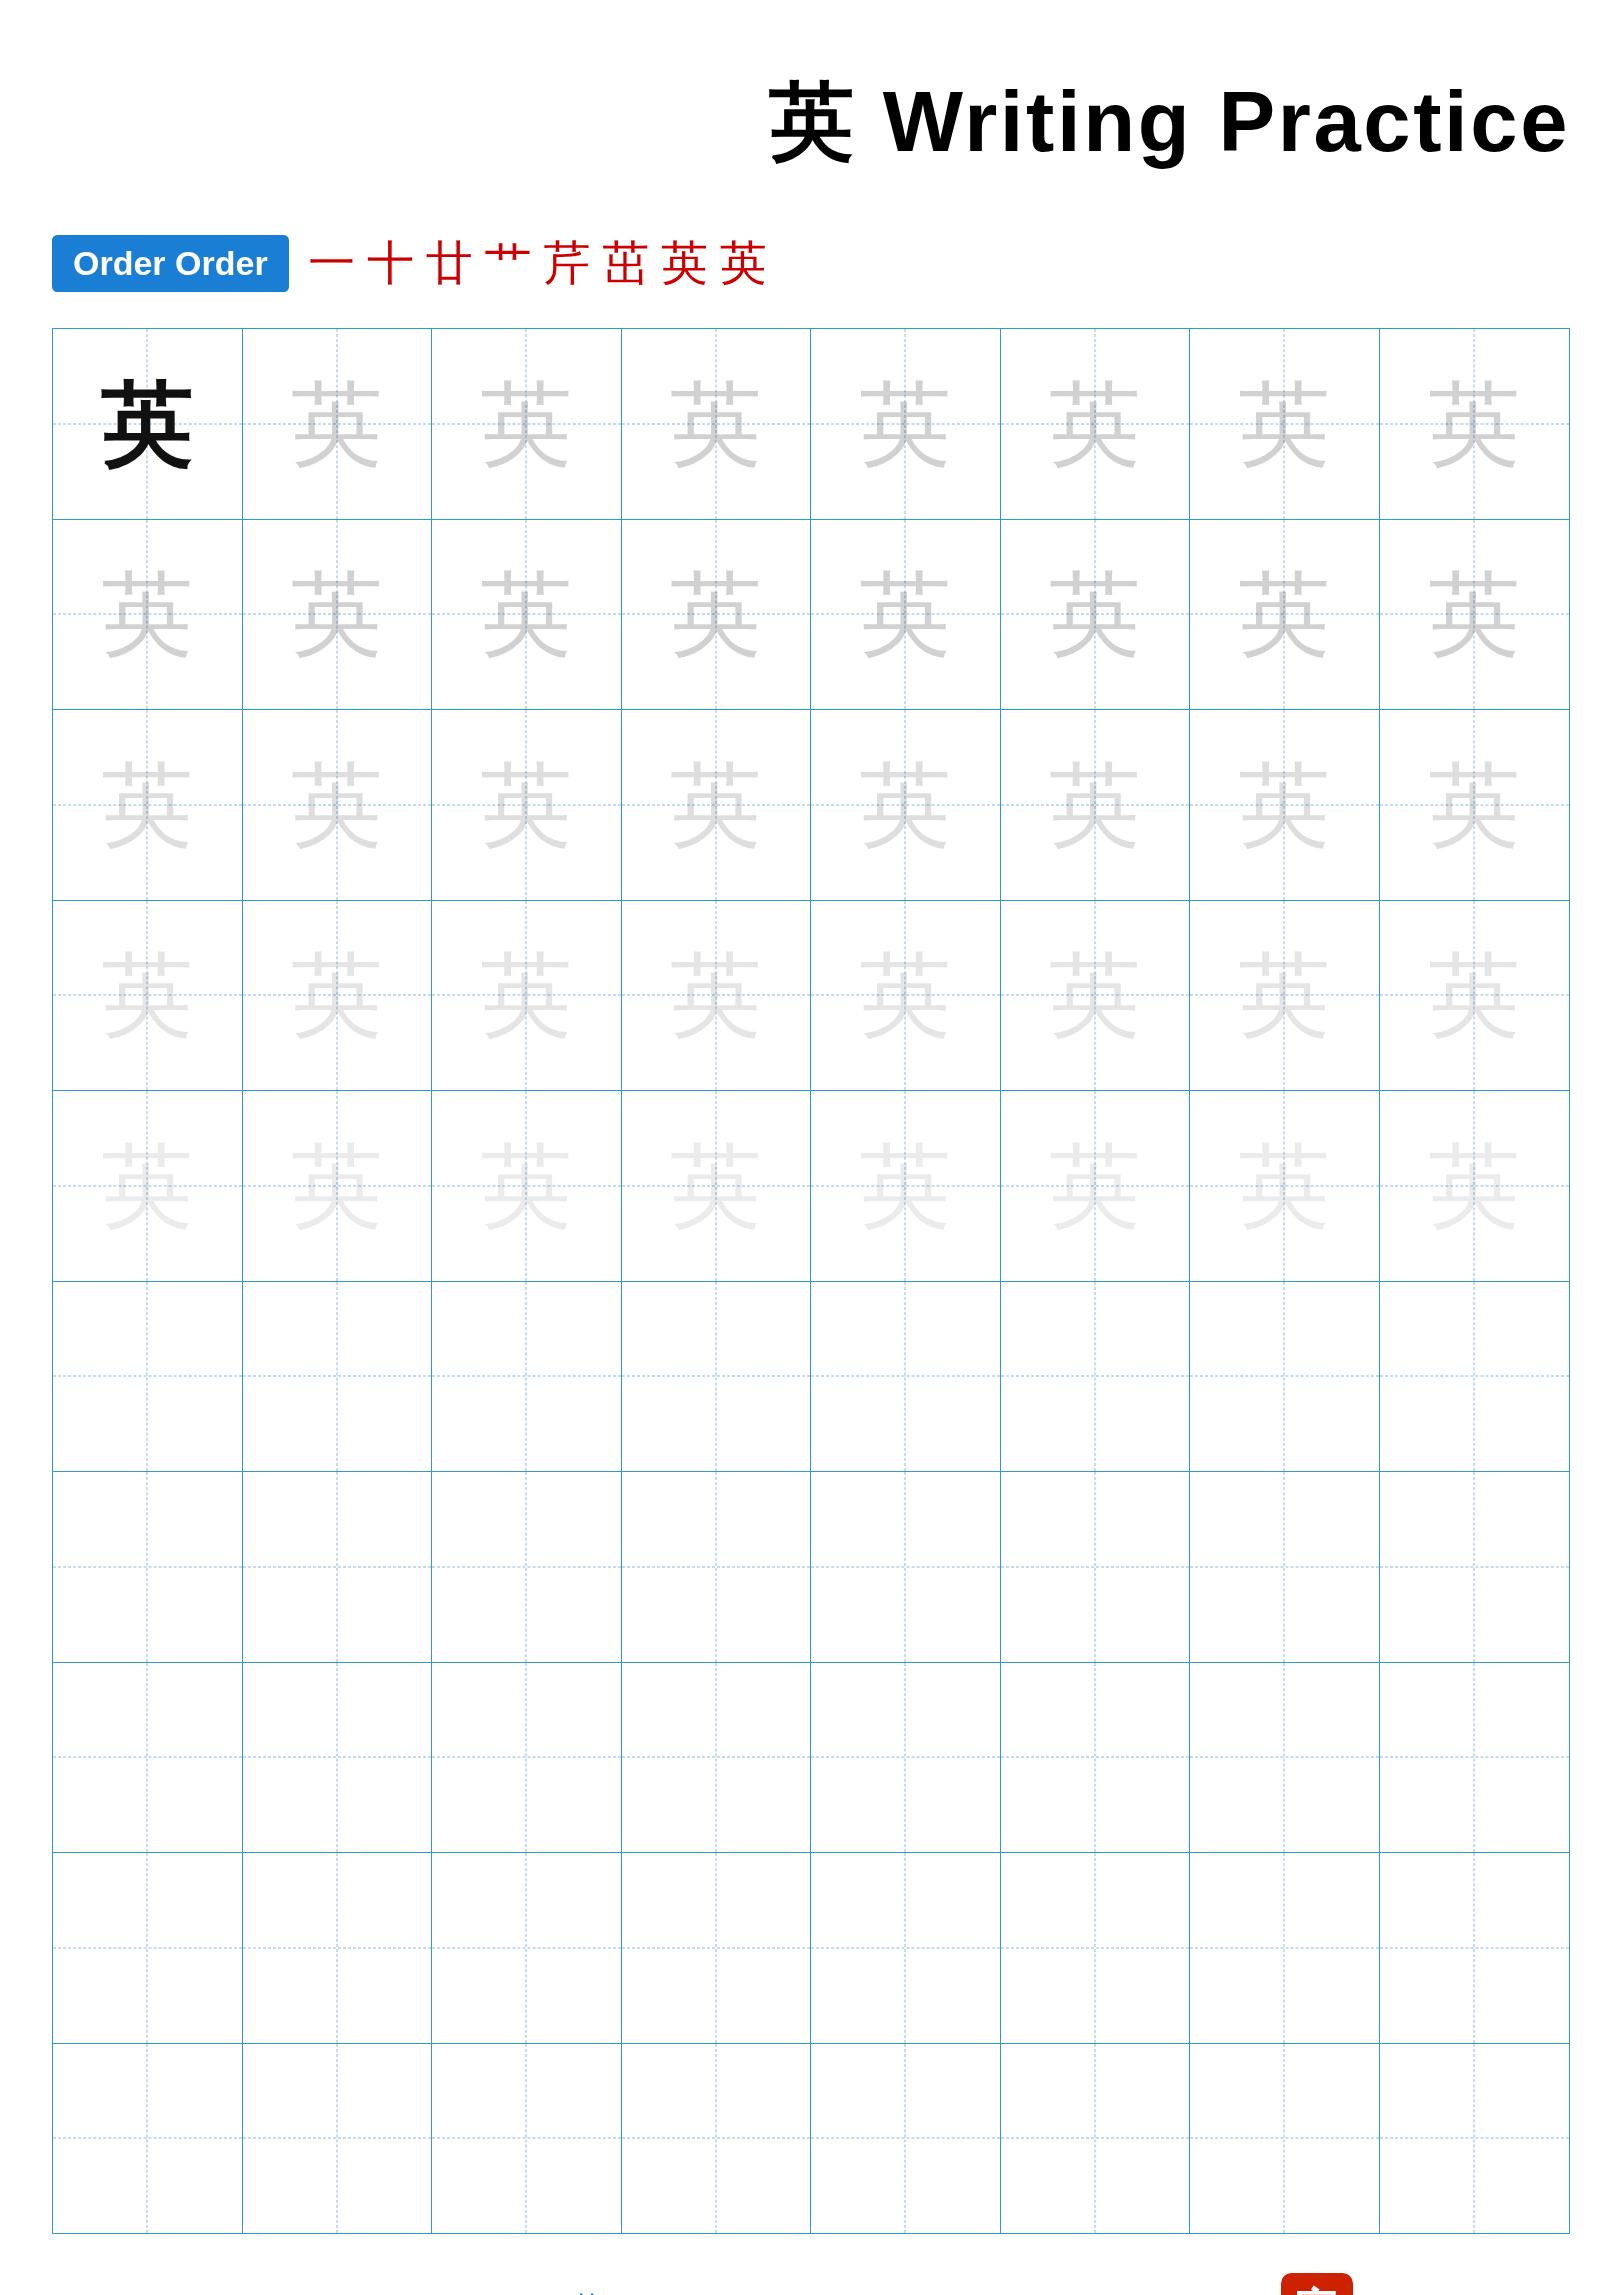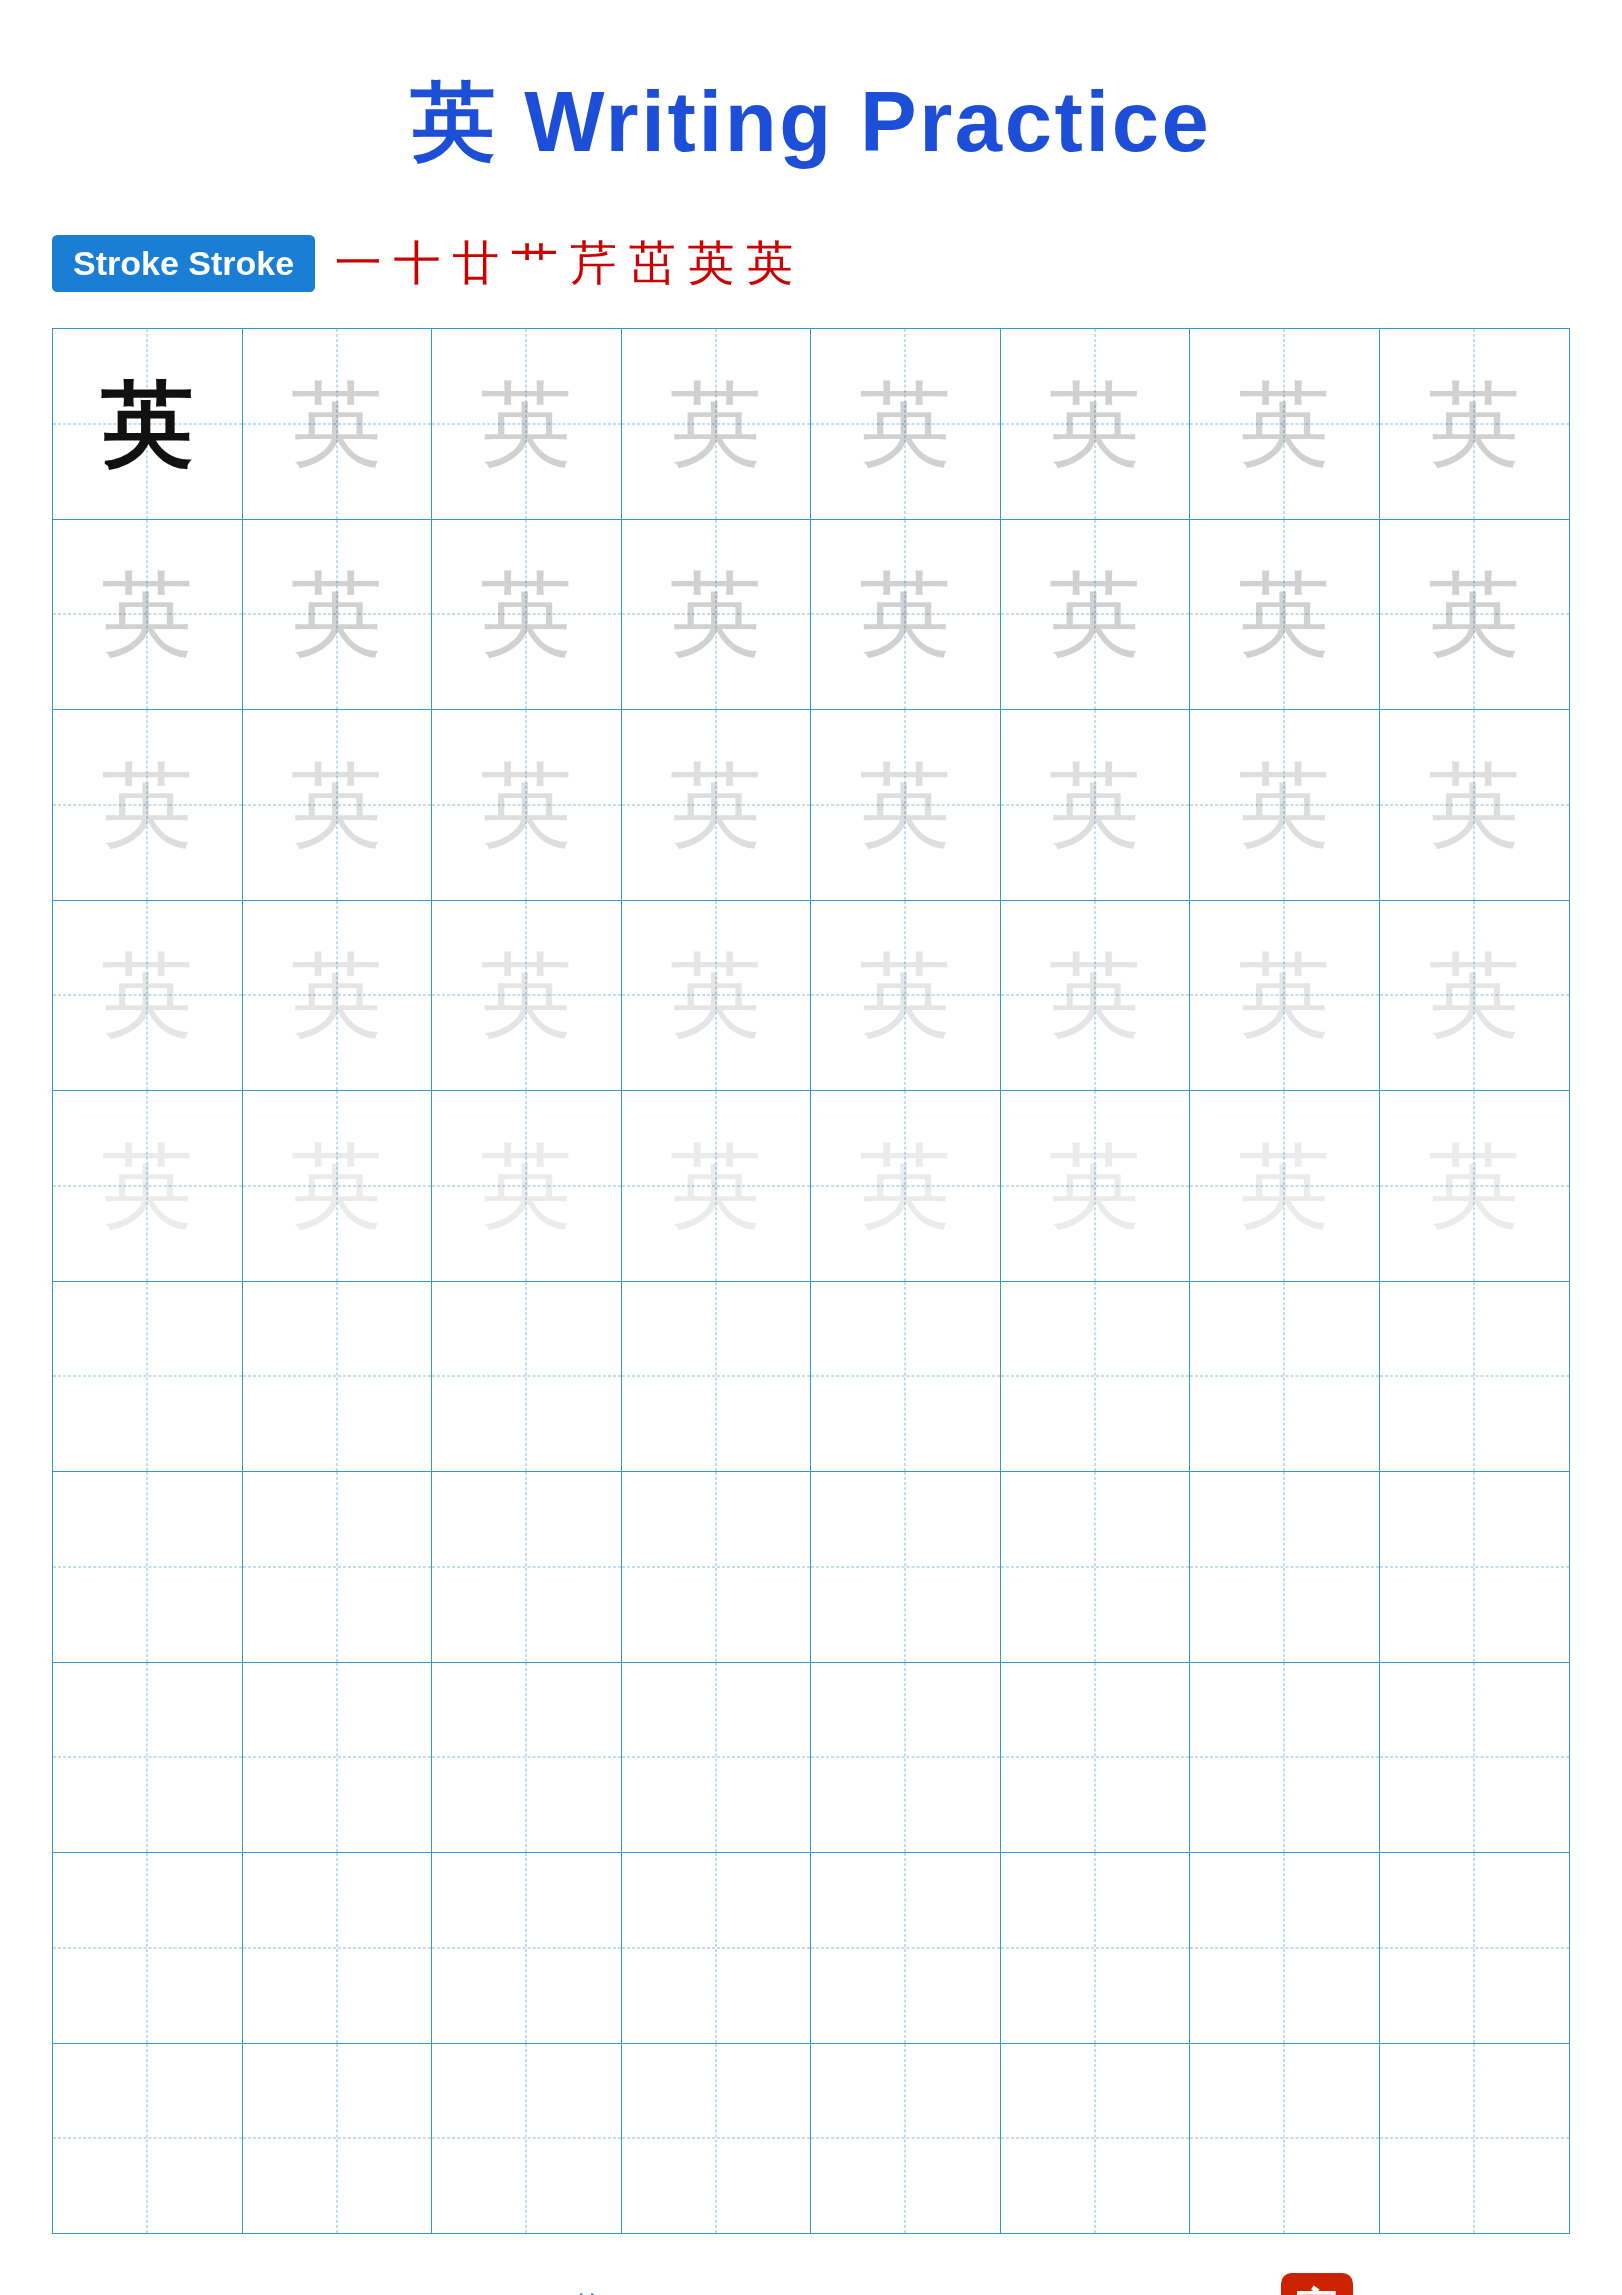--- a/index.html
+++ b/index.html
@@ -14,24 +14,24 @@
 
     .page {
       width: 1622px;
       min-height: 2295px;
       background: #fff;
       padding: 39px 52px;
       position: relative;
     }
 
     .title {
-      text-align: center;
+      text-align: right;
       font-size: 85px;
       font-weight: bold;
-      color: #1d4ed8;
+      color: #000000;
       margin-bottom: 52px;
       margin-top: 26px;
       letter-spacing: 2.6px;
     }
 
     .stroke-order-row {
       display: flex;
       align-items: center;
       margin-bottom: 33px;
       gap: 19.6px;
@@ -177,21 +177,21 @@
     }
   </style>
 </head>
 <body>
 
 <div class="page">
 
   <h1 class="title">英 Writing Practice</h1>
 
   <div class="stroke-order-row">
-    <div class="stroke-order-badge">Stroke Stroke</div>
+    <div class="stroke-order-badge">Order Order</div>
     <div class="stroke-order-chars">
 
     <span>一</span>
         <span>十</span>
         <span>廿</span>
         <span>艹</span>
         <span>芹</span>
         <span>茁</span>
         <span>英</span>
         <span>英</span>

